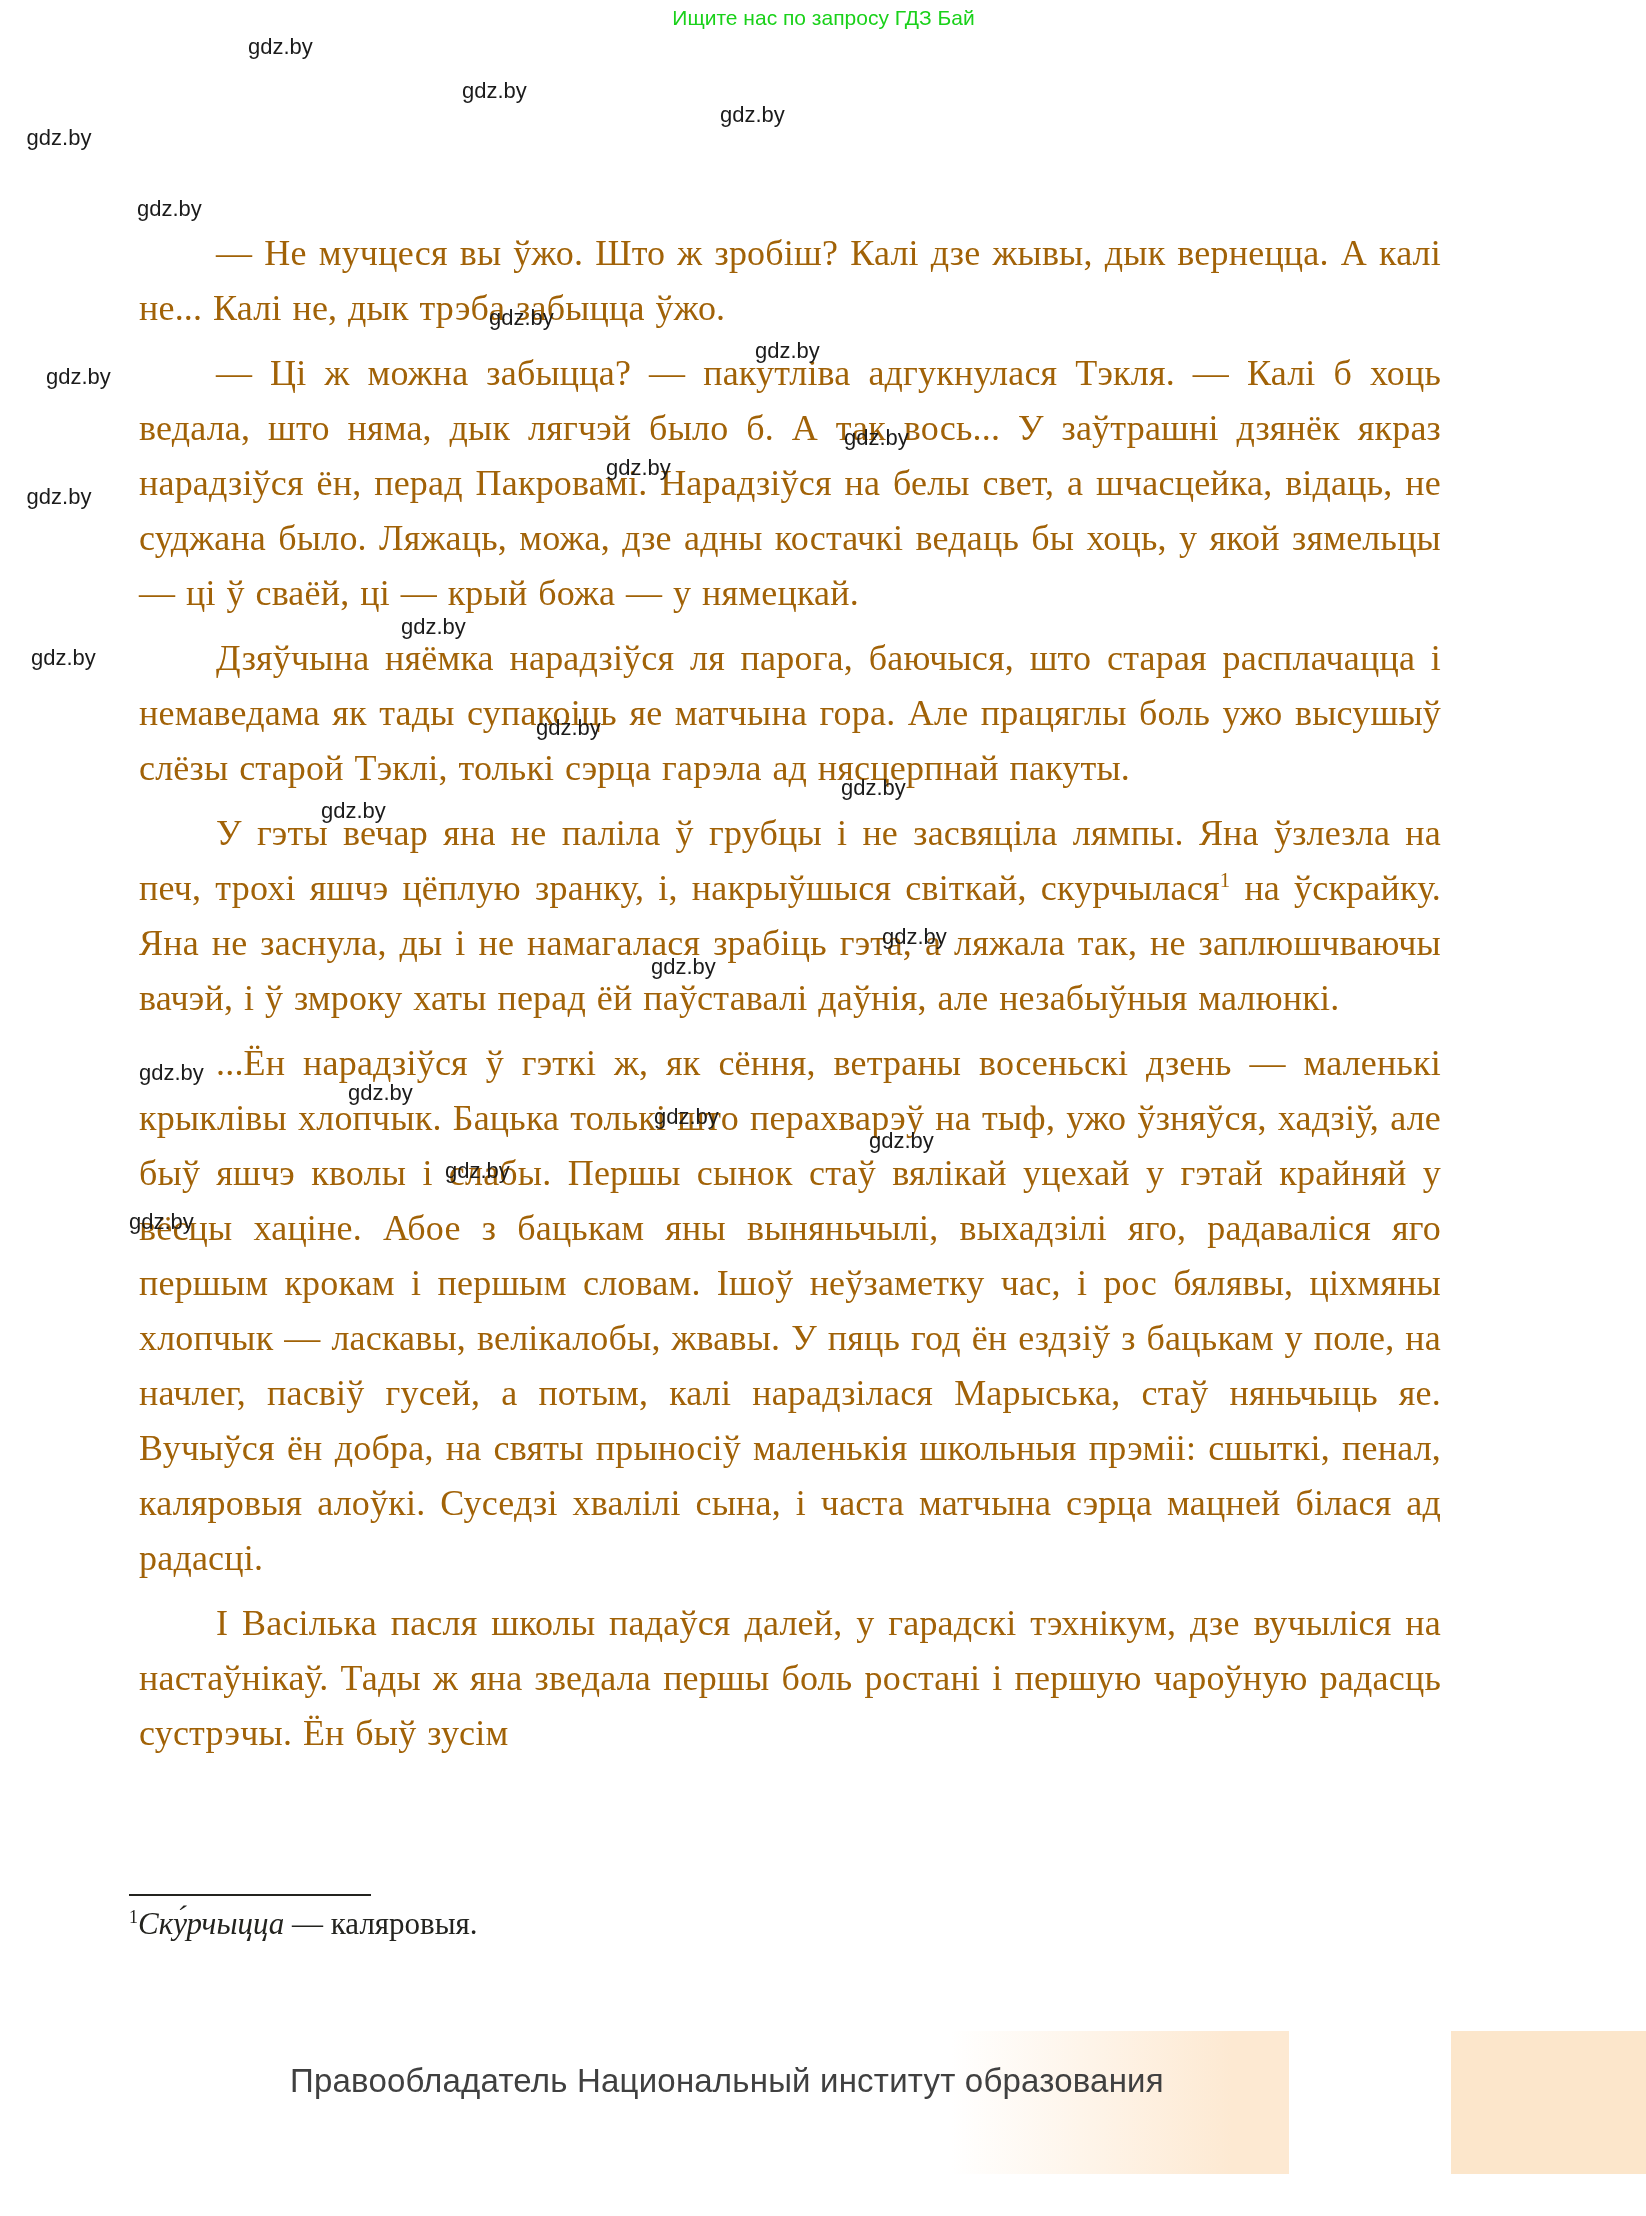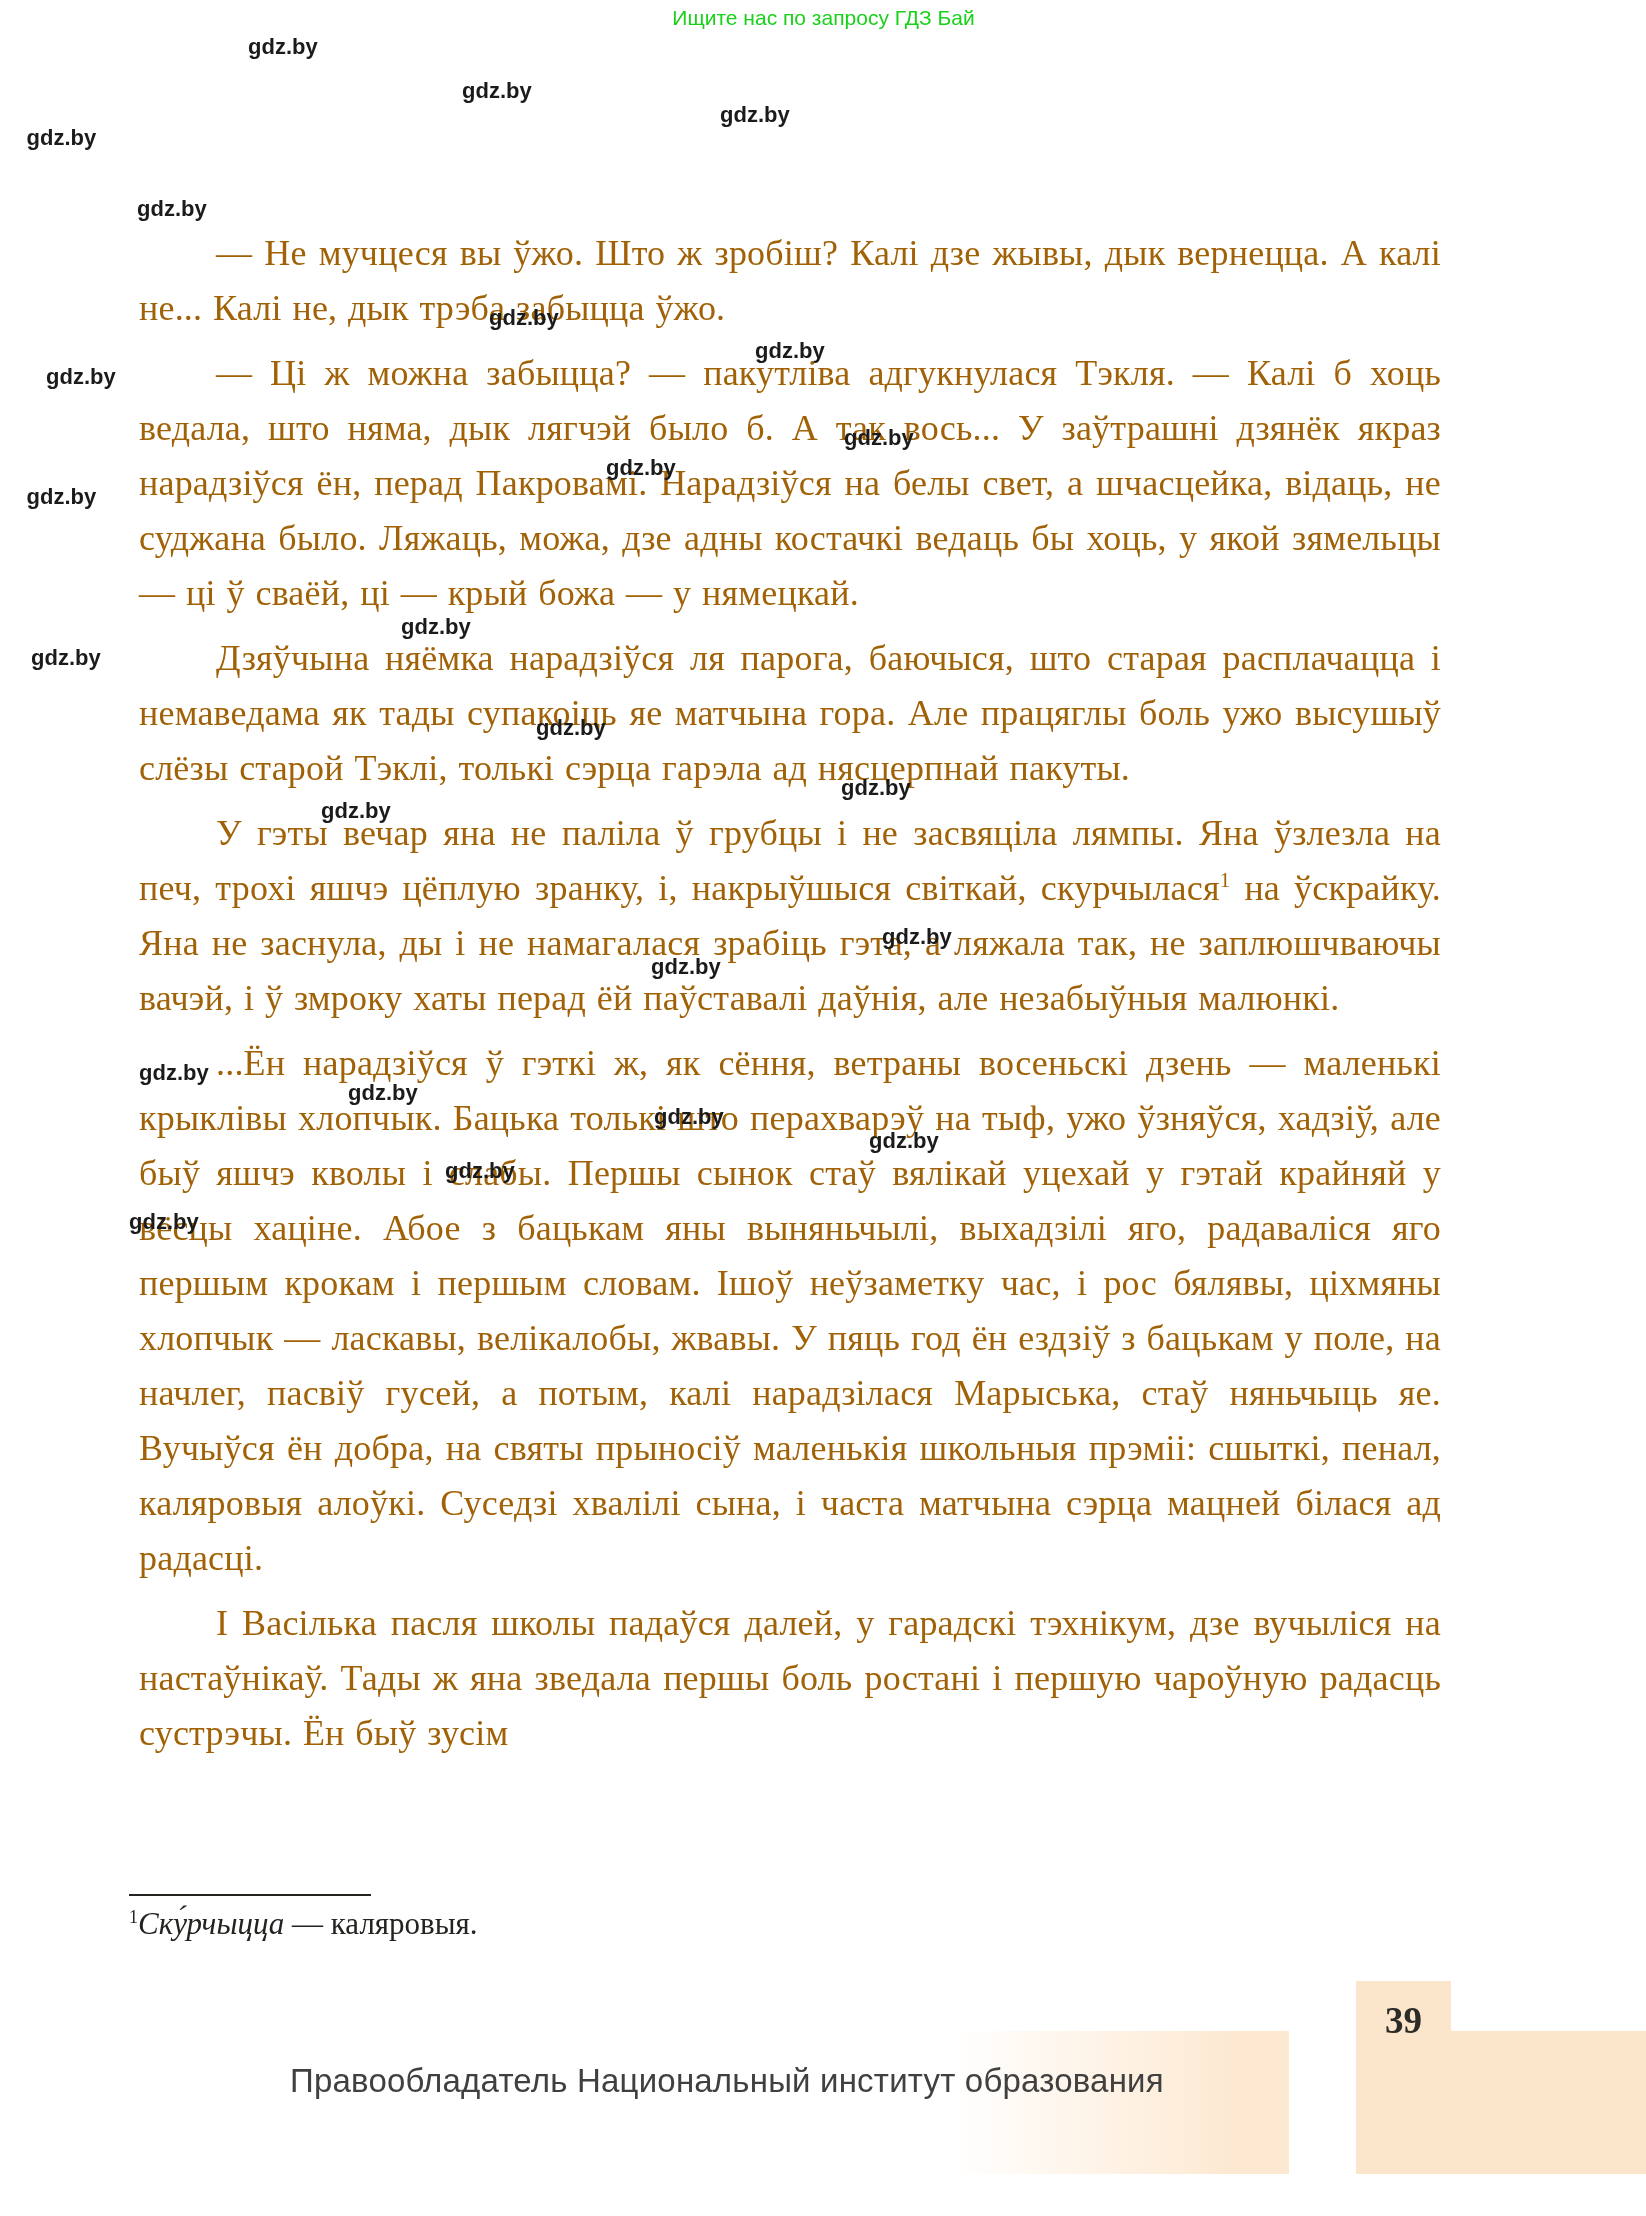--- a/index.html
+++ b/index.html
@@ -151,21 +151,21 @@
     font-weight: 600;
     white-space: nowrap;
   }
 
   
   .wm {
     position: absolute;
     color: #1b1b1b;
     font-family: "Liberation Sans", "DejaVu Sans", sans-serif;
     font-size: 22px;
-    font-weight: 700;
+    font-weight: 400;
     white-space: nowrap;
     pointer-events: none;
   }
 </style>
 </head>
 <body>
 
 <div id="page">
 
   <div id="promo-bar">
@@ -183,23 +183,20 @@
 
   <div id="footnote-block">
     <div id="footnote-rule"></div>
     <div id="footnote-text">
       <sup class="fn">1</sup><span class="it">Ску́рчыцца</span> <span>—</span> <span>каляровыя.</span>
     </div>
   </div>
 
   <div id="peach-gradient"></div>
   <div id="peach-left"></div>
-  <div id="page-number-block">
-    <div id="page-number">39</div>
-  </div>
   <div id="peach-right"></div>
 
   <div id="copyright-line">Правообладатель Национальный институт образования</div>
 
 
   <div id="watermark-layer">
       <div class="wm" style="left: 248px; top: 34px;">gdz.by</div>
       <div class="wm" style="left: 462px; top: 78px;">gdz.by</div>
       <div class="wm" style="left: 720px; top: 102px;">gdz.by</div>
       <div class="wm" style="left: 26.6px; top: 125px;">gdz.by</div>

